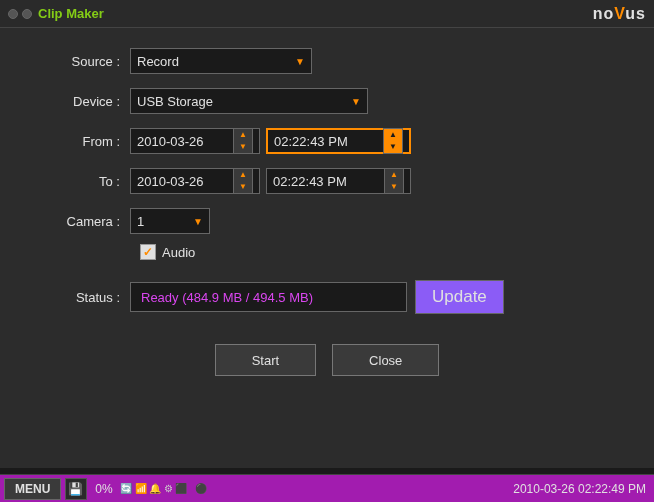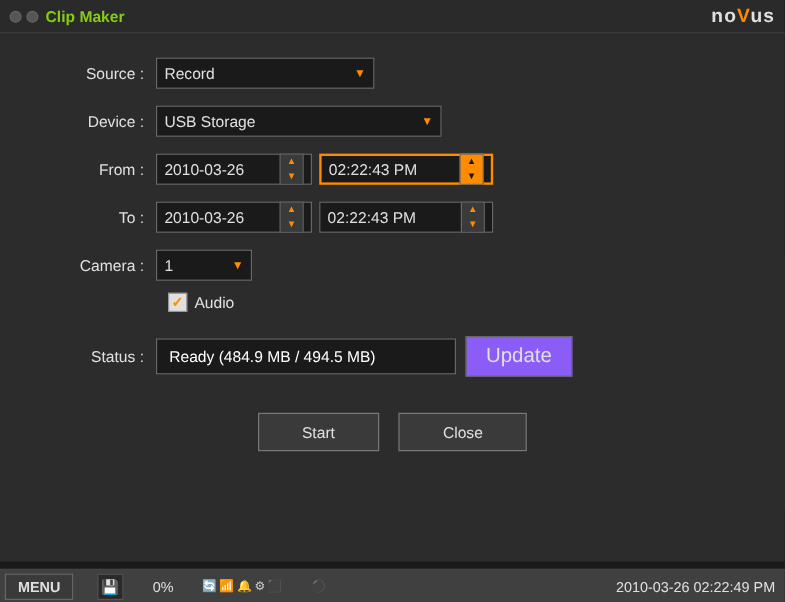--- a/index.html
+++ b/index.html
@@ -229,24 +229,24 @@
 
     
     .status-row {
       display: flex;
       align-items: center;
       margin-bottom: 30px;
     }
     .status-field {
       background: #1a1a1a;
       border: 1px solid #666;
-      color: #ffffff;
+      color: #d946ef;
       padding: 3px 10px;
       font-size: 13px;
-      width: 250px;
+      width: 277px;
       height: 30px;
       display: flex;
       align-items: center;
     }
     .update-button {
       background: #8b5cf6;
       border: 1px solid #666;
       color: #e0e0e0;
       padding: 16px 16px;
       font-size: 17px;
@@ -276,26 +276,26 @@
       align-items: center;
     }
 
     
     .taskbar {
       position: absolute;
       bottom: 0;
       left: 0;
       width: 654px;
       height: 28px;
-      background: #404040;
+      background: #a21caf;
       border-top: 1px solid #444;
       display: flex;
       align-items: center;
       padding: 1px 4px;
-      gap: 20px;
+      gap: 4px;
     }
     .taskbar-menu {
       background: #3a3a3a;
       border: 1px solid #666;
       color: #e0e0e0;
       padding: 2px 10px;
       font-size: 12px;
       font-weight: bold;
       cursor: pointer;
       height: 22px;

